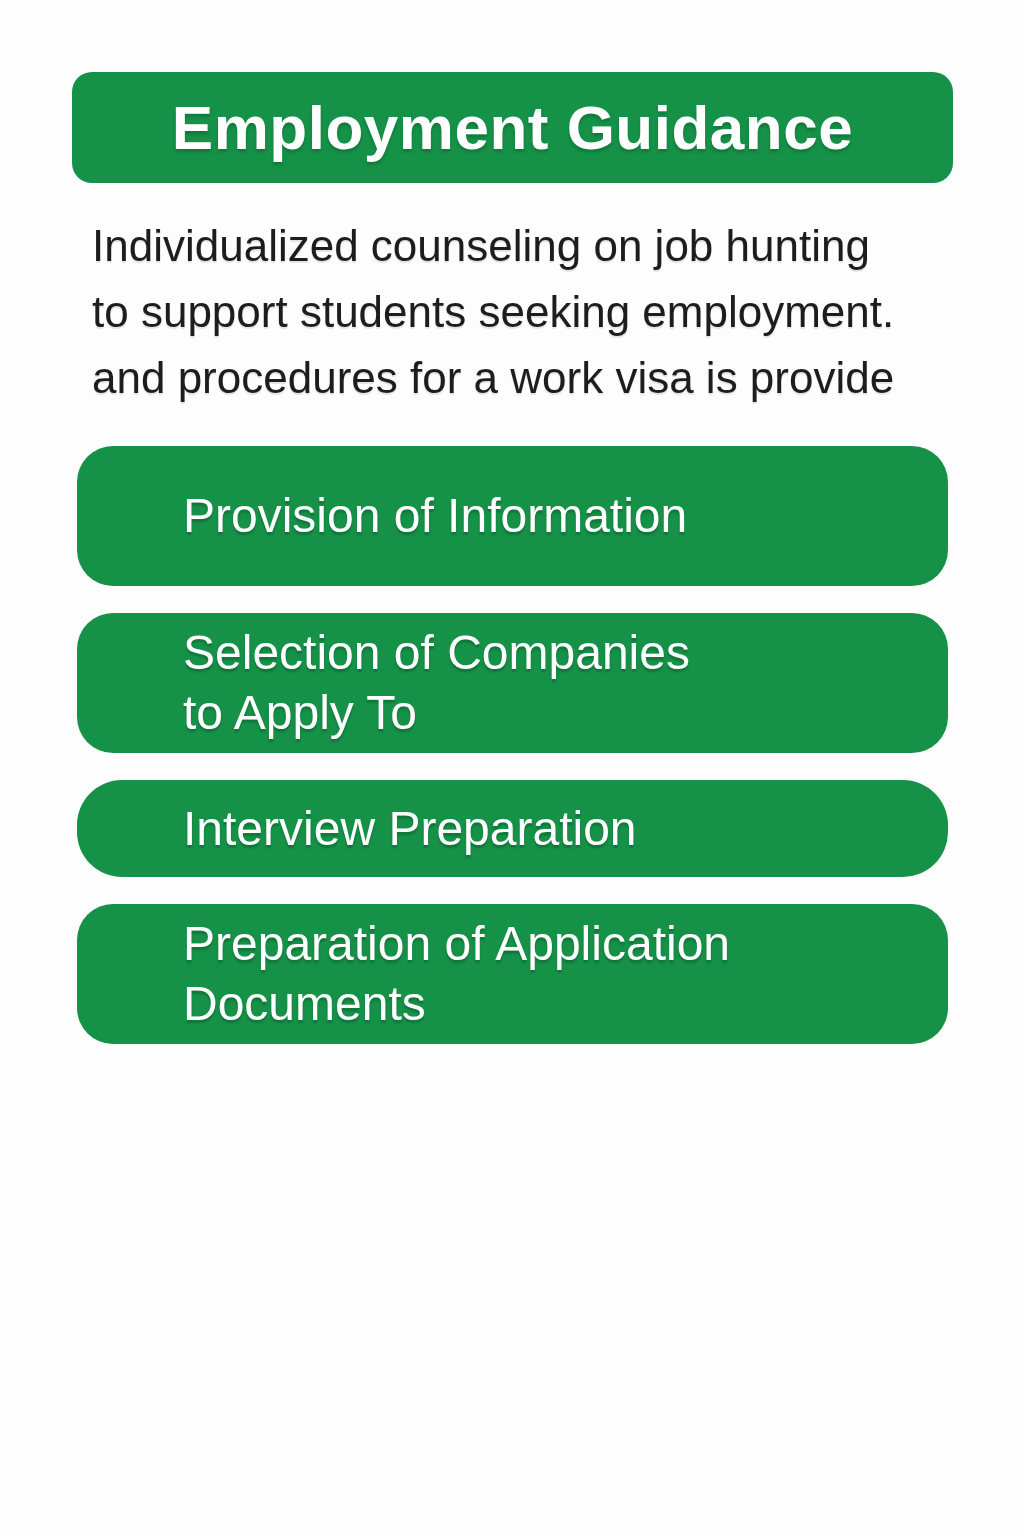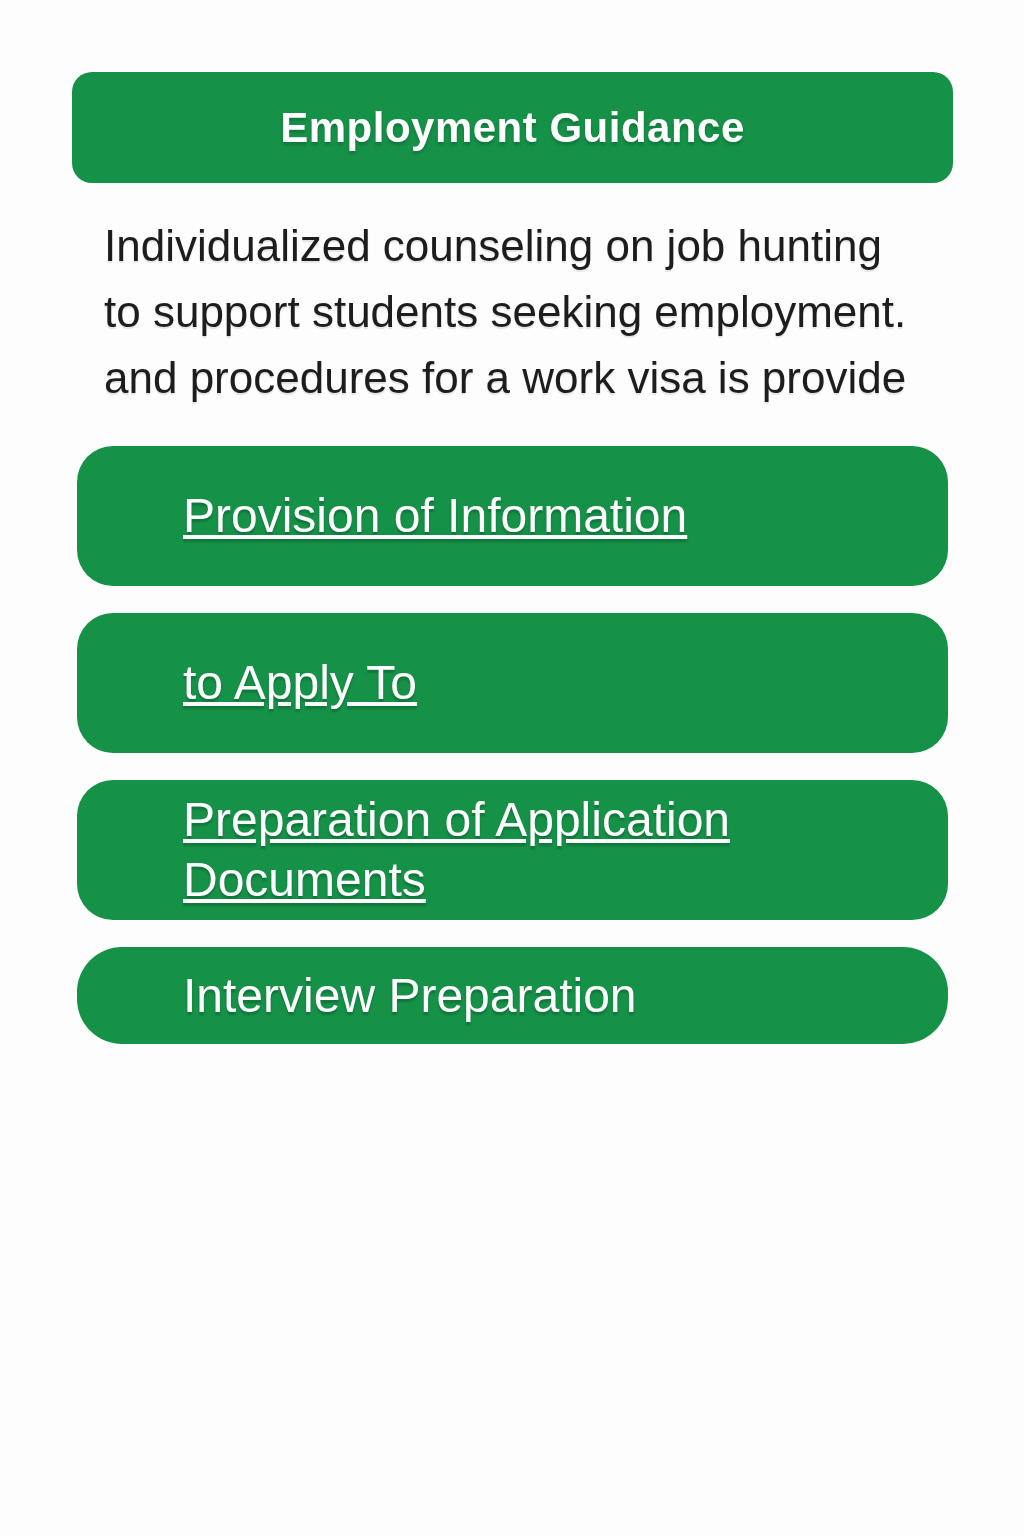--- a/index.html
+++ b/index.html
@@ -23,30 +23,30 @@
     width: 881px;
     height: 111px;
     background: #169148;
     border-radius: 20px;
     display: flex;
     align-items: center;
     justify-content: center;
   }
   .title-text {
     color: #ffffff;
-    font-size: 42px;
+    font-size: 62px;
     font-weight: 700;
     letter-spacing: 0.5px;
     text-shadow: 0 3px 3px rgba(0, 60, 25, 0.28);
     white-space: nowrap;
   }
   
   .intro {
     position: absolute;
-    left: 104px;
+    left: 92px;
     top: 213px;
     width: 850px;
     color: #1d1d1d;
     font-size: 44px;
     line-height: 66px;
     font-weight: 400;
     text-shadow: 0 2px 1px rgba(0, 0, 0, 0.10);
   }
   .intro .line { display: block; white-space: nowrap; }
   
@@ -63,21 +63,21 @@
     color: #ffffff;
     width: 871px;
     box-sizing: border-box;
     padding-left: 106px;
     padding-right: 20px;
     display: flex;
     flex-direction: column;
     justify-content: center;
     margin-bottom: 27px;
   }
-  .item-box.double { height: 140px; border-radius: 36px; text-decoration: underline; }
+  .item-box.double { height: 140px; border-radius: 36px; }
   .item-box.single { height: 97px;  border-radius: 45px; }
   .item-box .line {
     display: block;
     font-size: 48px;
     line-height: 60px;
     font-weight: 500;
     white-space: nowrap;
     text-shadow: 0 3px 2px rgba(0, 55, 22, 0.30);
   }
   .line:empty { display: none; }
@@ -97,29 +97,30 @@
     <span class="line">and procedures for a work visa is provide</span>
   </div>
 
   <div class="items">
 
     <div class="item-box double">
       <span class="line">Provision of Information</span>
     </div>
 
     <div class="item-box double">
+      <span class="line">Selection of Companies</span>
       <span class="line">to Apply To</span>
+    </div>
+
+    <div class="item-box single">
+      <span class="line">Interview Preparation</span>
     </div>
 
     <div class="item-box double">
       <span class="line">Preparation of Application</span>
       <span class="line">Documents</span>
-    </div>
-
-    <div class="item-box single">
-      <span class="line">Interview Preparation</span>
     </div>
 
 
 
   </div>
 
 </div>
 
 </body></html>

